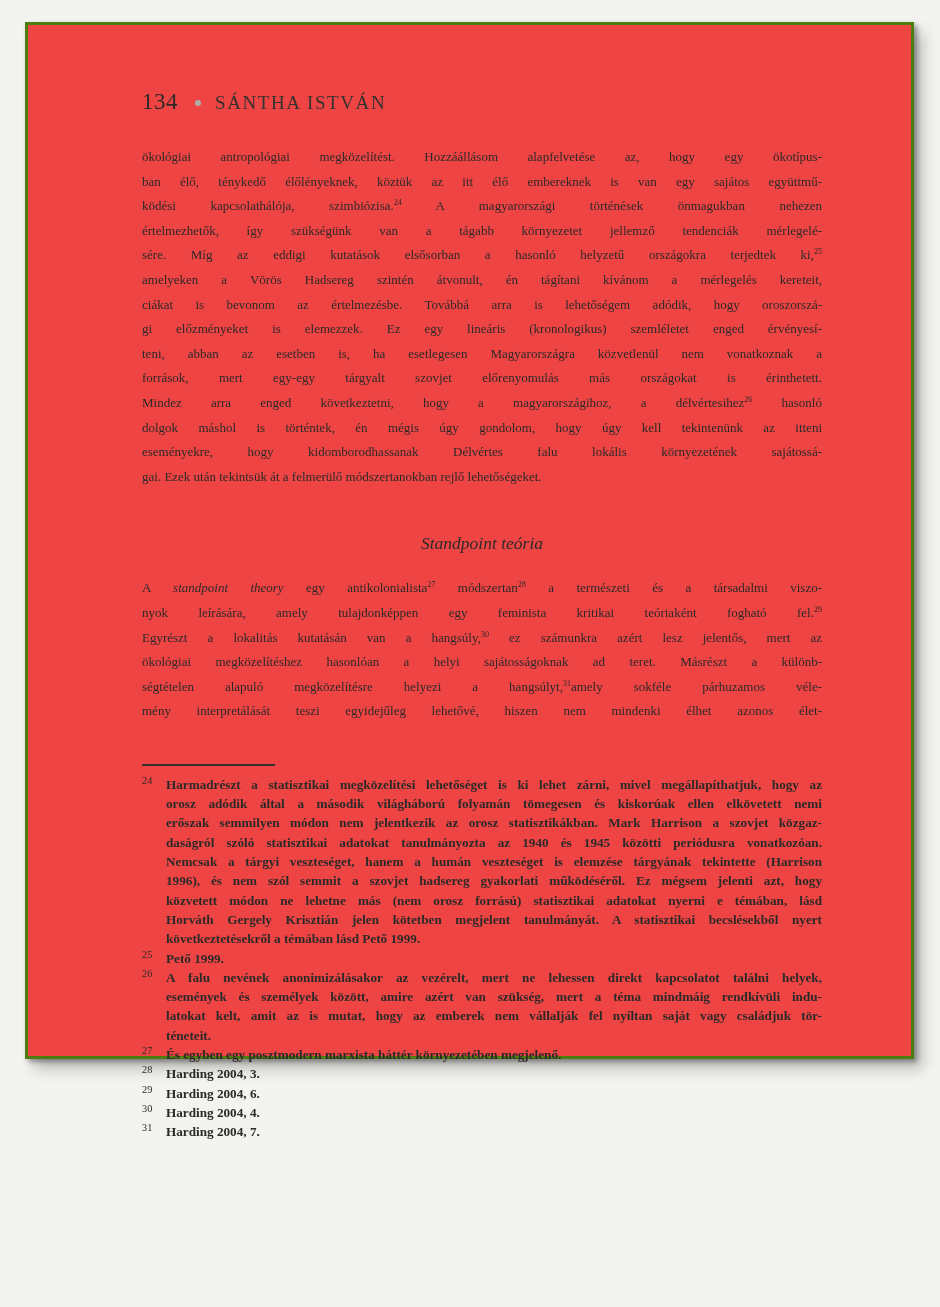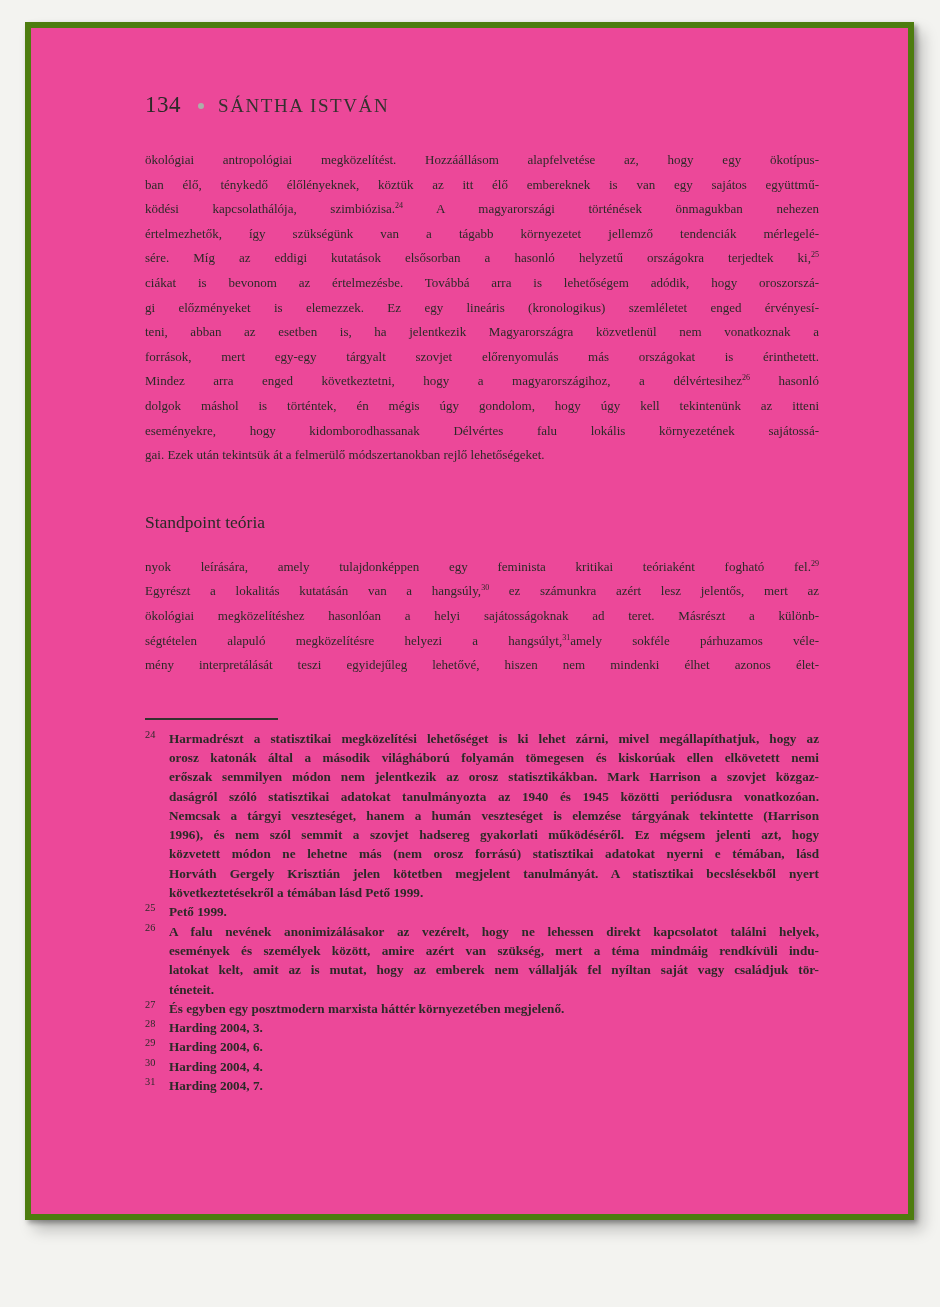--- a/index.html
+++ b/index.html
@@ -6,23 +6,23 @@
   html, body {
     width: 940px; height: 1307px;
     background: #f3f3f0;
     font-family: "Liberation Serif", serif;
     position: relative;
     overflow: hidden;
   }
   .page {
     position: absolute;
     left: 25px; top: 22px;
-    width: 889px; height: 1198px;
-    background: #ec4899;
-    border: 6px solid #4d7c0f;
+    width: 889px; height: 1037px;
+    background: #ef4444;
+    border: 3px solid #4d7c0f;
     box-shadow: 3px 3px 5px rgba(0,0,0,0.35), 9px 10px 14px rgba(0,0,0,0.22);
   }
   .content {
     padding: 0 89px 0 114px;
     color: #2c2a28;
   }
   
   .header {
     margin-top: 64px;
     display: flex;
@@ -61,22 +61,24 @@
   }
   .line.end { text-align-last: left; }
   sup {
     font-size: 0.62em;
     line-height: 0;
     vertical-align: super;
     letter-spacing: 0;
   }
   .section-heading {
     margin-top: 42px;
+    font-style: italic;
     font-size: 17.5px;
     line-height: 24px;
+    text-align: center;
   }
   .bodytext2 { margin-top: 21px; }
   
   .fn-rule {
     margin-top: 40px;
     width: 133px;
     border-top: 2px solid #33312e;
   }
   .footnotes {
     margin-top: 9px;
@@ -103,67 +105,69 @@
       <span class="dot">•</span>
       <span class="author">SÁNTHA ISTVÁN</span>
     </div>
 
     <div class="bodytext">
         <div class="line">ökológiai antropológiai megközelítést. Hozzáállásom alapfelvetése az, hogy egy ökotípus-</div>
         <div class="line">ban élő, ténykedő élőlényeknek, köztük az itt élő embereknek is van egy sajátos együttmű-</div>
         <div class="line">ködési kapcsolathálója, szimbiózisa.<sup>24</sup> A magyarországi történések önmagukban nehezen</div>
         <div class="line">értelmezhetők, így szükségünk van a tágabb környezetet jellemző tendenciák mérlegelé-</div>
         <div class="line">sére. Míg az eddigi kutatások elsősorban a hasonló helyzetű országokra terjedtek ki,<sup>25</sup></div>
+        <div class="line">amelyeken a Vörös Hadsereg szintén átvonult, én tágítani kívánom a mérlegelés kereteit,</div>
         <div class="line">ciákat is bevonom az értelmezésbe. Továbbá arra is lehetőségem adódik, hogy oroszorszá-</div>
         <div class="line">gi előzményeket is elemezzek. Ez egy lineáris (kronologikus) szemléletet enged érvényesí-</div>
-        <div class="line">teni, abban az esetben is, ha jelentkezik Magyarországra közvetlenül nem vonatkoznak a</div>
+        <div class="line">teni, abban az esetben is, ha esetlegesen Magyarországra közvetlenül nem vonatkoznak a</div>
         <div class="line">források, mert egy-egy tárgyalt szovjet előrenyomulás más országokat is érinthetett.</div>
         <div class="line">Mindez arra enged következtetni, hogy a magyarországihoz, a délvértesihez<sup>26</sup> hasonló</div>
         <div class="line">dolgok máshol is történtek, én mégis úgy gondolom, hogy úgy kell tekintenünk az itteni</div>
         <div class="line">eseményekre, hogy kidomborodhassanak Délvértes falu lokális környezetének sajátossá-</div>
         <div class="line end">gai. Ezek után tekintsük át a felmerülő módszertanokban rejlő lehetőségeket.</div>
       </div>
 
     <div class="section-heading">Standpoint teória</div>
 
     <div class="bodytext bodytext2">
+        <div class="line">A <i>standpoint theory</i> egy antikolonialista<sup>27</sup> módszertan<sup>28</sup> a természeti és a társadalmi viszo-</div>
         <div class="line">nyok leírására, amely tulajdonképpen egy feminista kritikai teóriaként fogható fel.<sup>29</sup></div>
         <div class="line">Egyrészt a lokalitás kutatásán van a hangsúly,<sup>30</sup> ez számunkra azért lesz jelentős, mert az</div>
         <div class="line">ökológiai megközelítéshez hasonlóan a helyi sajátosságoknak ad teret. Másrészt a különb-</div>
         <div class="line">ségtételen alapuló megközelítésre helyezi a hangsúlyt,<sup>31</sup>amely sokféle párhuzamos véle-</div>
         <div class="line">mény interpretálását teszi egyidejűleg lehetővé, hiszen nem mindenki élhet azonos élet-</div>
       </div>
 
     <div class="fn-rule"></div>
 
     <div class="footnotes">
         <div class="footnote">
           <span class="fn-num"><sup>24</sup></span>
           <div class="fn-text">
             <div class="line">Harmadrészt a statisztikai megközelítési lehetőséget is ki lehet zárni, mivel megállapíthatjuk, hogy az</div>
-            <div class="line">orosz katonák által a második világháború folyamán tömegesen és kiskorúak ellen elkövetett nemi</div>
+            <div class="line">orosz adódik által a második világháború folyamán tömegesen és kiskorúak ellen elkövetett nemi</div>
             <div class="line">erőszak semmilyen módon nem jelentkezik az orosz statisztikákban. Mark Harrison a szovjet közgaz-</div>
             <div class="line">daságról szóló statisztikai adatokat tanulmányozta az 1940 és 1945 közötti periódusra vonatkozóan.</div>
             <div class="line">Nemcsak a tárgyi veszteséget, hanem a humán veszteséget is elemzése tárgyának tekintette (Harrison</div>
             <div class="line">1996), és nem szól semmit a szovjet hadsereg gyakorlati működéséről. Ez mégsem jelenti azt, hogy</div>
             <div class="line">közvetett módon ne lehetne más (nem orosz forrású) statisztikai adatokat nyerni e témában, lásd</div>
             <div class="line">Horváth Gergely Krisztián jelen kötetben megjelent tanulmányát. A statisztikai becslésekből nyert</div>
             <div class="line end">következtetésekről a témában lásd Pető 1999.</div>
           </div>
         </div>
         <div class="footnote">
           <span class="fn-num"><sup>25</sup></span>
           <div class="fn-text">
             <div class="line end">Pető 1999.</div>
           </div>
         </div>
         <div class="footnote">
           <span class="fn-num"><sup>26</sup></span>
           <div class="fn-text">
-            <div class="line">A falu nevének anonimizálásakor az vezérelt, hogy ne lehessen direkt kapcsolatot találni helyek,</div>
+            <div class="line">A falu nevének anonimizálásakor az vezérelt, mert ne lehessen direkt kapcsolatot találni helyek,</div>
             <div class="line">események és személyek között, amire azért van szükség, mert a téma mindmáig rendkívüli indu-</div>
             <div class="line">latokat kelt, amit az is mutat, hogy az emberek nem vállalják fel nyíltan saját vagy családjuk tör-</div>
             <div class="line end">téneteit.</div>
           </div>
         </div>
         <div class="footnote">
           <span class="fn-num"><sup>27</sup></span>
           <div class="fn-text">
             <div class="line end">És egyben egy posztmodern marxista háttér környezetében megjelenő.</div>
           </div>

